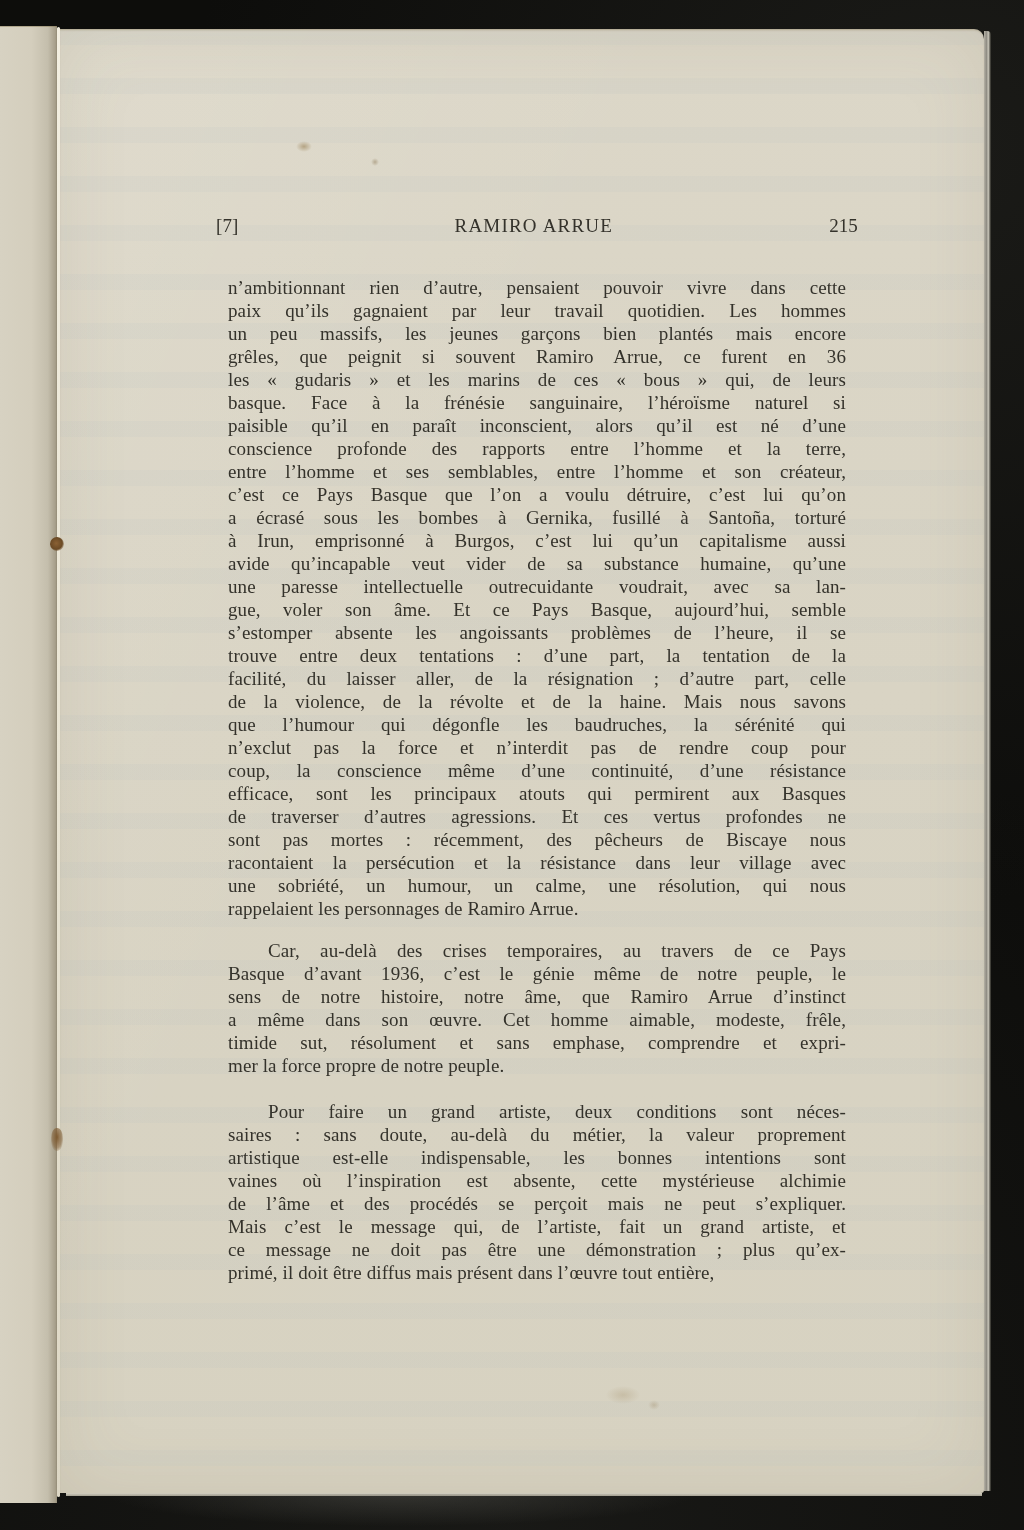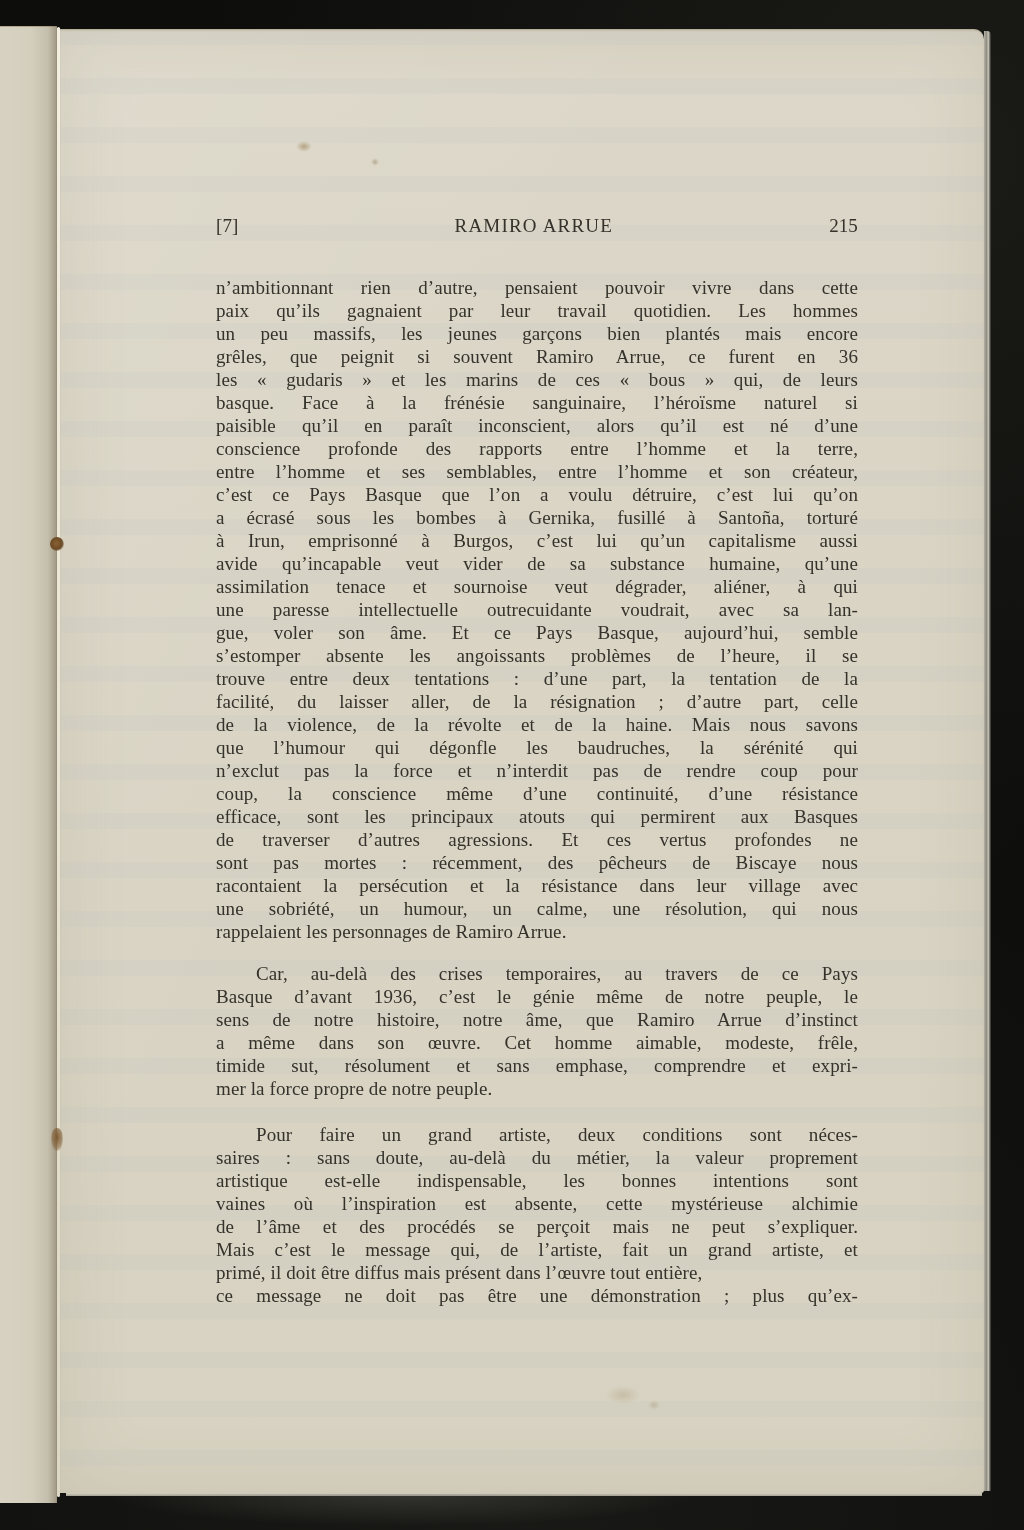--- a/index.html
+++ b/index.html
@@ -71,21 +71,21 @@
     color: #34322b;
     font-size: 19px;
     letter-spacing: 0.1px;
   }
   .page-header {
     display: flex; justify-content: space-between; align-items: baseline;
     height: 23px; line-height: 23px;
     margin-bottom: 39px;
   }
   .running-title { letter-spacing: 1.2px; }
-  .para { margin: 0; }
+  .para { margin: 12px; }
   .para + .para { margin-top: 19px; font-family: Liberation Serif, serif; }
   .para.indent + .para.indent { margin-top: 23px; }
   .para.indent .line:first-child { text-indent: 40px; }
   .line {
     height: 23px; line-height: 23px;
     text-align: justify;
     text-align-last: justify;
     text-justify: inter-word;
   }
   .line.last { text-align-last: left; }
@@ -130,21 +130,20 @@
             <div class="line">grêles, que peignit si souvent Ramiro Arrue, ce furent en 36</div>
             <div class="line">les « gudaris » et les marins de ces « bous » qui, de leurs</div>
             <div class="line">basque. Face à la frénésie sanguinaire, l’héroïsme naturel si</div>
             <div class="line">paisible qu’il en paraît inconscient, alors qu’il est né d’une</div>
             <div class="line">conscience profonde des rapports entre l’homme et la terre,</div>
             <div class="line">entre l’homme et ses semblables, entre l’homme et son créateur,</div>
             <div class="line">c’est ce Pays Basque que l’on a voulu détruire, c’est lui qu’on</div>
             <div class="line">a écrasé sous les bombes à Gernika, fusillé à Santoña, torturé</div>
             <div class="line">à Irun, emprisonné à Burgos, c’est lui qu’un capitalisme aussi</div>
             <div class="line">avide qu’incapable veut vider de sa substance humaine, qu’une</div>
-            <div class="line">assimilation tenace et sournoise veut dégrader, aliéner, à qui</div>
             <div class="line">une paresse intellectuelle outrecuidante voudrait, avec sa lan-</div>
             <div class="line">gue, voler son âme. Et ce Pays Basque, aujourd’hui, semble</div>
             <div class="line">s’estomper absente les angoissants problèmes de l’heure, il se</div>
             <div class="line">trouve entre deux tentations : d’une part, la tentation de la</div>
             <div class="line">facilité, du laisser aller, de la résignation ; d’autre part, celle</div>
             <div class="line">de la violence, de la révolte et de la haine. Mais nous savons</div>
             <div class="line">que l’humour qui dégonfle les baudruches, la sérénité qui</div>
             <div class="line">n’exclut pas la force et n’interdit pas de rendre coup pour</div>
             <div class="line">coup, la conscience même d’une continuité, d’une résistance</div>
             <div class="line">efficace, sont les principaux atouts qui permirent aux Basques</div>
@@ -162,22 +161,22 @@
             <div class="line">timide sut, résolument et sans emphase, comprendre et expri-</div>
             <div class="line last">mer la force propre de notre peuple.</div>
           </div>
           <div class="para indent">
             <div class="line">Pour faire un grand artiste, deux conditions sont néces-</div>
             <div class="line">saires : sans doute, au-delà du métier, la valeur proprement</div>
             <div class="line">artistique est-elle indispensable, les bonnes intentions sont</div>
             <div class="line">vaines où l’inspiration est absente, cette mystérieuse alchimie</div>
             <div class="line">de l’âme et des procédés se perçoit mais ne peut s’expliquer.</div>
             <div class="line">Mais c’est le message qui, de l’artiste, fait un grand artiste, et</div>
+            <div class="line">ce message ne doit pas être une démonstration ; plus qu’ex-</div>
             <div class="line last">primé, il doit être diffus mais présent dans l’œuvre tout entière,</div>
-            <div class="line">ce message ne doit pas être une démonstration ; plus qu’ex-</div>
           </div>
         </div>
     </div>
   </div>
 
   <div class="page-edge-stack"></div>
   <div class="page-bottom-edge"></div>
   <div class="cloth-sheen"></div>
 
   <div class="stain stain-a"></div>

